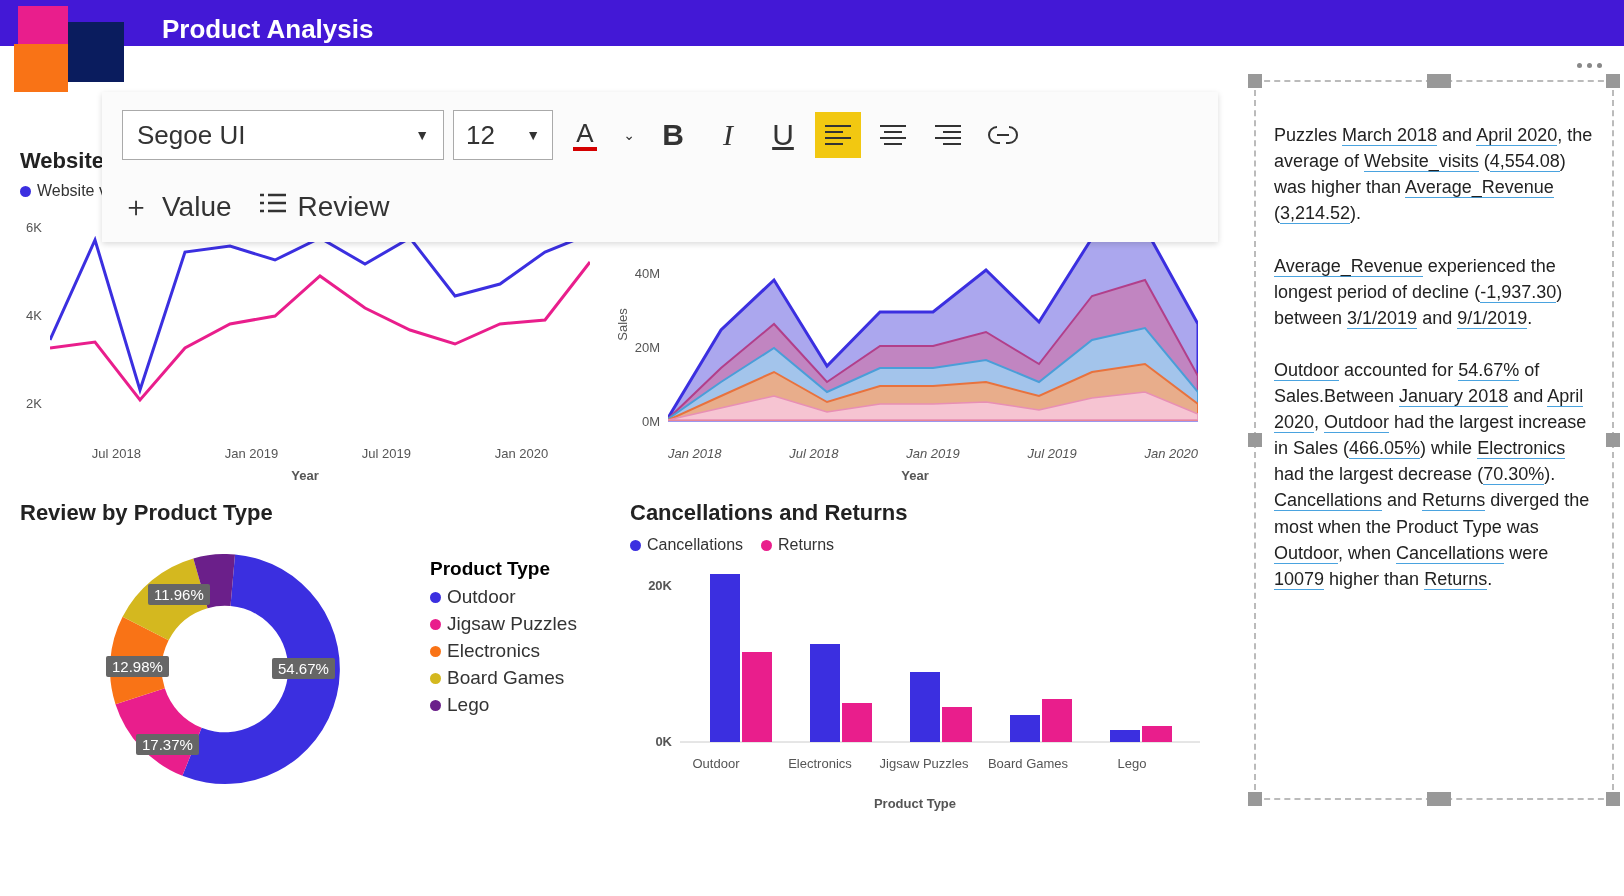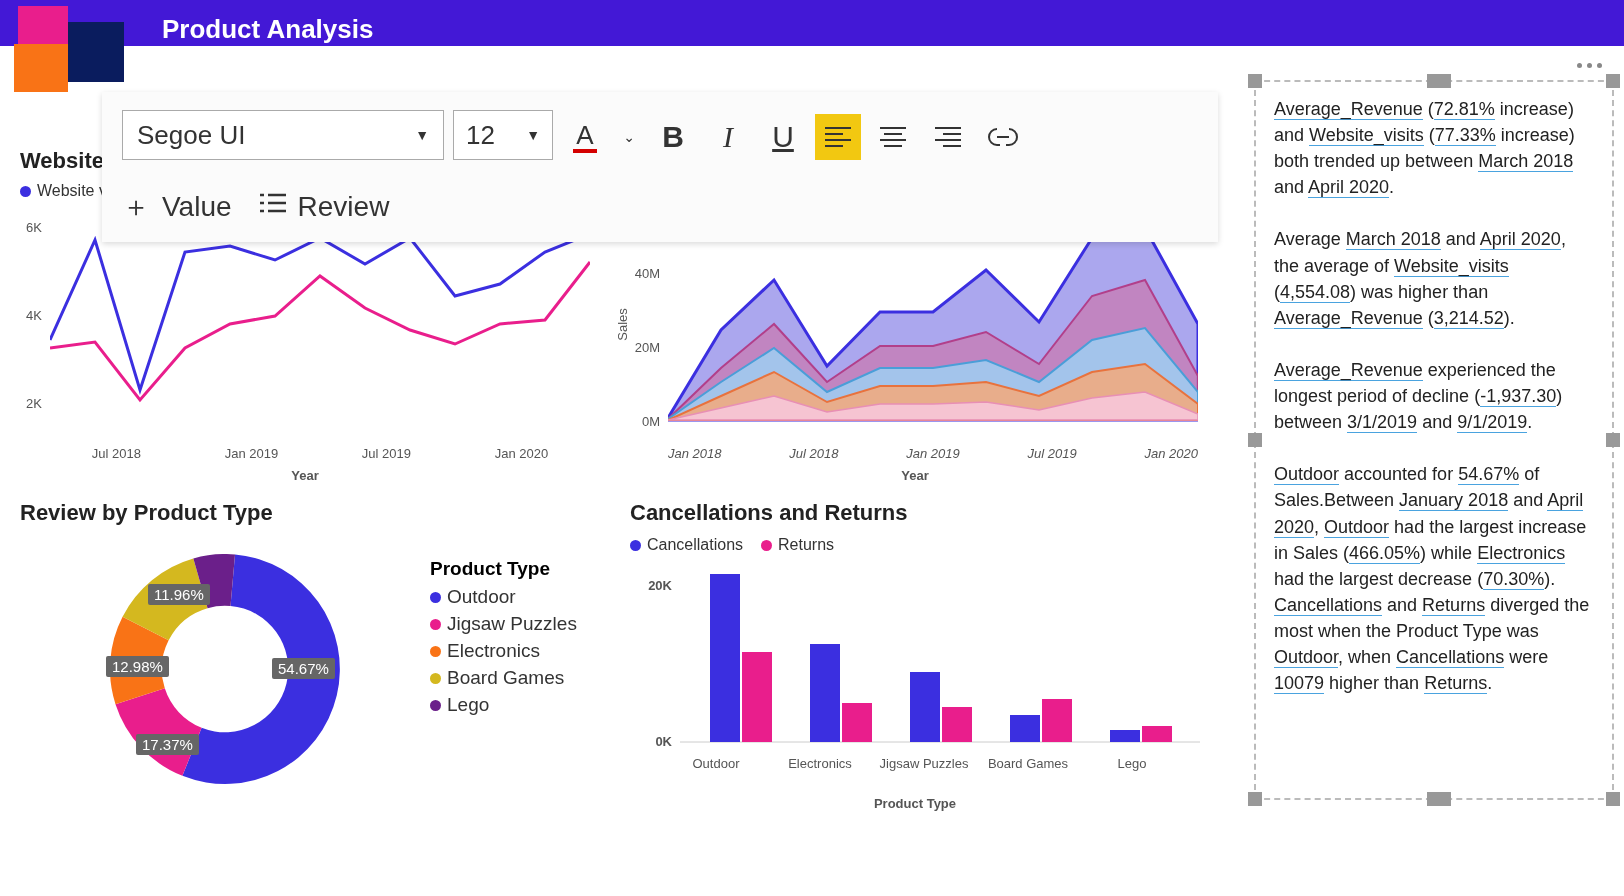--- a/index.html
+++ b/index.html
@@ -6,21 +6,21 @@
   body { width: 1624px; height: 896px; background: #fff; overflow: hidden; position: relative; }
   .header-bar { height: 46px; background: #4318d6; display: flex; align-items: center; position: relative; }
   .header-title { color: #fff; font-size: 26px; font-weight: 600; margin-left: 162px; margin-top: 12px; }
   .logo-block { position: absolute; left: 10px; top: 6px; width: 100px; height: 78px; }
   .logo-pink { position: absolute; left: 8px; top: 0; width: 50px; height: 50px; background: #e91e8c; }
   .logo-navy { position: absolute; left: 40px; top: 16px; width: 74px; height: 60px; background: #0a1c5e; }
   .logo-orange { position: absolute; left: 4px; top: 38px; width: 54px; height: 48px; background: #f97316; }
   .more-menu { position: absolute; right: 10px; top: 50px; width: 50px; height: 30px; display:flex;align-items:center;justify-content:center;gap:5px;cursor:pointer;}
   .more-menu span{width:5px;height:5px;background:#888;border-radius:50%;}
   .toolbar { position: absolute; left: 102px; top: 92px; width: 1116px; background: #fbfbfb; box-shadow: 0 2px 6px rgba(0,0,0,.15); padding: 18px 20px 12px 20px; z-index: 50; }
-  .toolbar-row1 { display: flex; align-items: flex-end; gap: 9px; height: 50px; }
+  .toolbar-row1 { display: flex; align-items: center; gap: 9px; height: 50px; }
   .font-select { width: 322px; height: 50px; border: 1px solid #aaa; background:#fff; display:flex;align-items:center;justify-content:space-between;padding:0 14px;font-size:26px;color:#333;cursor:pointer;}
   .size-select { width: 100px; height: 50px; border:1px solid #aaa;background:#fff;display:flex;align-items:center;justify-content:space-between;padding:0 12px;font-size:26px;color:#333;cursor:pointer;}
   .carrot{font-size:14px;color:#333;}
   .tb-btn { width:46px;height:46px;display:flex;align-items:center;justify-content:center;font-size:30px;color:#333;cursor:pointer;}
   .tb-btn.active{background:#f2c811;}
   .toolbar-row2 { display:flex;align-items:center;gap:28px;margin-top:24px;height:46px;}
   .row2-btn{display:flex;align-items:center;gap:12px;font-size:28px;color:#333;cursor:pointer;}
   .row2-ico{font-size:28px;color:#333;font-weight:300;}
   .canvas { position:absolute; left:10px; top:100px; right:10px; bottom:10px; }
   .ch-title{font-size:22px;font-weight:600;color:#222;}
@@ -238,25 +238,23 @@
       <span class="x-tick" style="flex:1;">Board Games</span>
       <span class="x-tick" style="flex:1;">Lego</span>
     </div>
     <div class="axis-label" style="position:absolute;left:0;right:0;top:296px;font-weight:600;">Product Type</div>
   </div>
 
   <div class="narrative">
     <div class="handle" style="left:-8px;top:-8px;"></div><div class="handle" style="left:50%;top:-8px;margin-left:-7px;width:24px;"></div><div class="handle" style="right:-8px;top:-8px;"></div>
     <div class="handle" style="left:-8px;top:50%;margin-top:-7px;"></div><div class="handle" style="right:-8px;top:50%;margin-top:-7px;"></div>
     <div class="handle" style="left:-8px;bottom:-8px;"></div><div class="handle" style="left:50%;bottom:-8px;margin-left:-7px;width:24px;"></div><div class="handle" style="right:-8px;bottom:-8px;"></div>
+    <br>
     <p>
-      <span class="ul">Average_Revenue</span> (<span class="ul">72.81%</span><span> increase) and </span><span class="ul">Website_visits</span> (<span class="ul">77.33%</span><span> increase) both trended up between </span><span class="ul">March 2018</span><span> and </span><span class="ul">April 2020</span><span>.</span>
-    </p><br>
-    <p>
-      <span>Average </span><span class="ul">March 2018</span><span> and </span><span class="ul">April 2020</span><span>, the average of </span><span class="ul">Website_visits</span><span> (</span><span class="ul">4,554.08</span><span>) was higher than </span><span class="ul">Average_Revenue</span><span> (</span><span class="ul">3,214.52</span><span>).</span>
+      <span>Puzzles </span><span class="ul">March 2018</span><span> and </span><span class="ul">April 2020</span><span>, the average of </span><span class="ul">Website_visits</span><span> (</span><span class="ul">4,554.08</span><span>) was higher than </span><span class="ul">Average_Revenue</span><span> (</span><span class="ul">3,214.52</span><span>).</span>
     </p><br>
     <p>
       <span class="ul">Average_Revenue</span><span> experienced the longest period of decline (</span><span class="ul">-1,937.30</span><span>) between </span><span class="ul">3/1/2019</span><span> and </span><span class="ul">9/1/2019</span><span>.</span>
     </p><br>
     <p>
       <span class="ul">Outdoor</span><span> accounted for </span><span class="ul">54.67%</span><span> of Sales.Between </span><span class="ul">January 2018</span><span> and </span><span class="ul">April 2020</span><span>, </span><span class="ul">Outdoor</span><span> had the largest increase in Sales (</span><span class="ul">466.05%</span><span>) while </span><span class="ul">Electronics</span><span> had the largest decrease (</span><span class="ul">70.30%</span><span>). </span><span class="ul">Cancellations</span><span> and </span><span class="ul">Returns</span><span> diverged the most when the Product Type was </span><span class="ul">Outdoor</span><span>, when </span><span class="ul">Cancellations</span><span> were </span><span class="ul">10079</span><span> higher than </span><span class="ul">Returns</span><span>.</span>
     </p>
   </div>
 
 </div>

